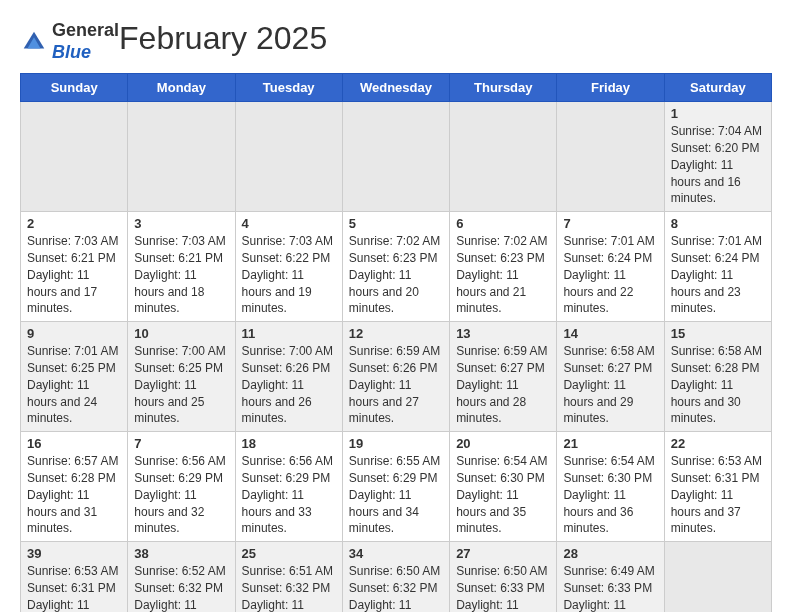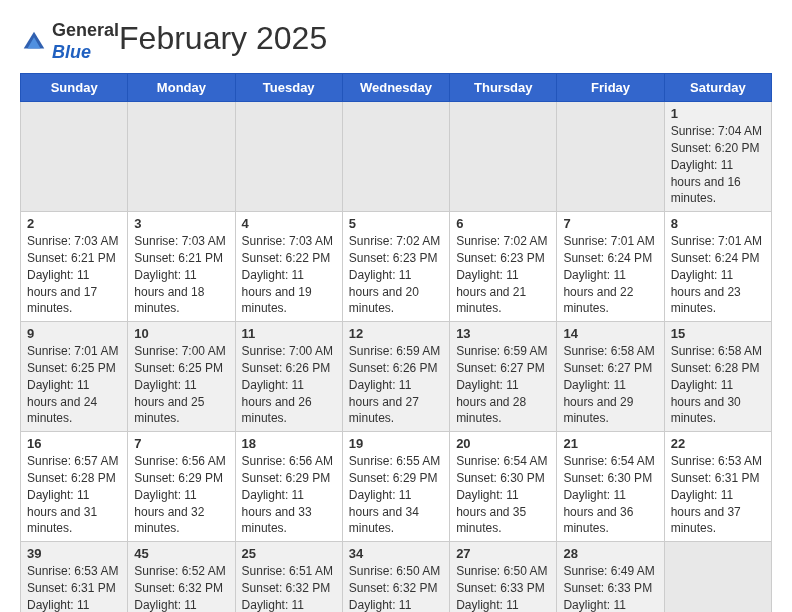--- a/index.html
+++ b/index.html
@@ -222,21 +222,21 @@
           <div class="day-num">22</div>
           <div class="day-info">Sunrise: 6:53 AM<br>Sunset: 6:31 PM<br>Daylight: 11 hours and 37 minutes.</div>
         </td>
       </tr>
       <tr class="row-shaded">
         <td>
           <div class="day-num">39</div>
           <div class="day-info">Sunrise: 6:53 AM<br>Sunset: 6:31 PM<br>Daylight: 11 hours and 38 minutes.</div>
         </td>
         <td>
-          <div class="day-num">45</div>
+          <div class="day-num">38</div>
           <div class="day-info">Sunrise: 6:52 AM<br>Sunset: 6:32 PM<br>Daylight: 11 hours and 39 minutes.</div>
         </td>
         <td>
           <div class="day-num">25</div>
           <div class="day-info">Sunrise: 6:51 AM<br>Sunset: 6:32 PM<br>Daylight: 11 hours and 40 minutes.</div>
         </td>
         <td>
           <div class="day-num">34</div>
           <div class="day-info">Sunrise: 6:50 AM<br>Sunset: 6:32 PM<br>Daylight: 11 hours and 41 minutes.</div>
         </td>

